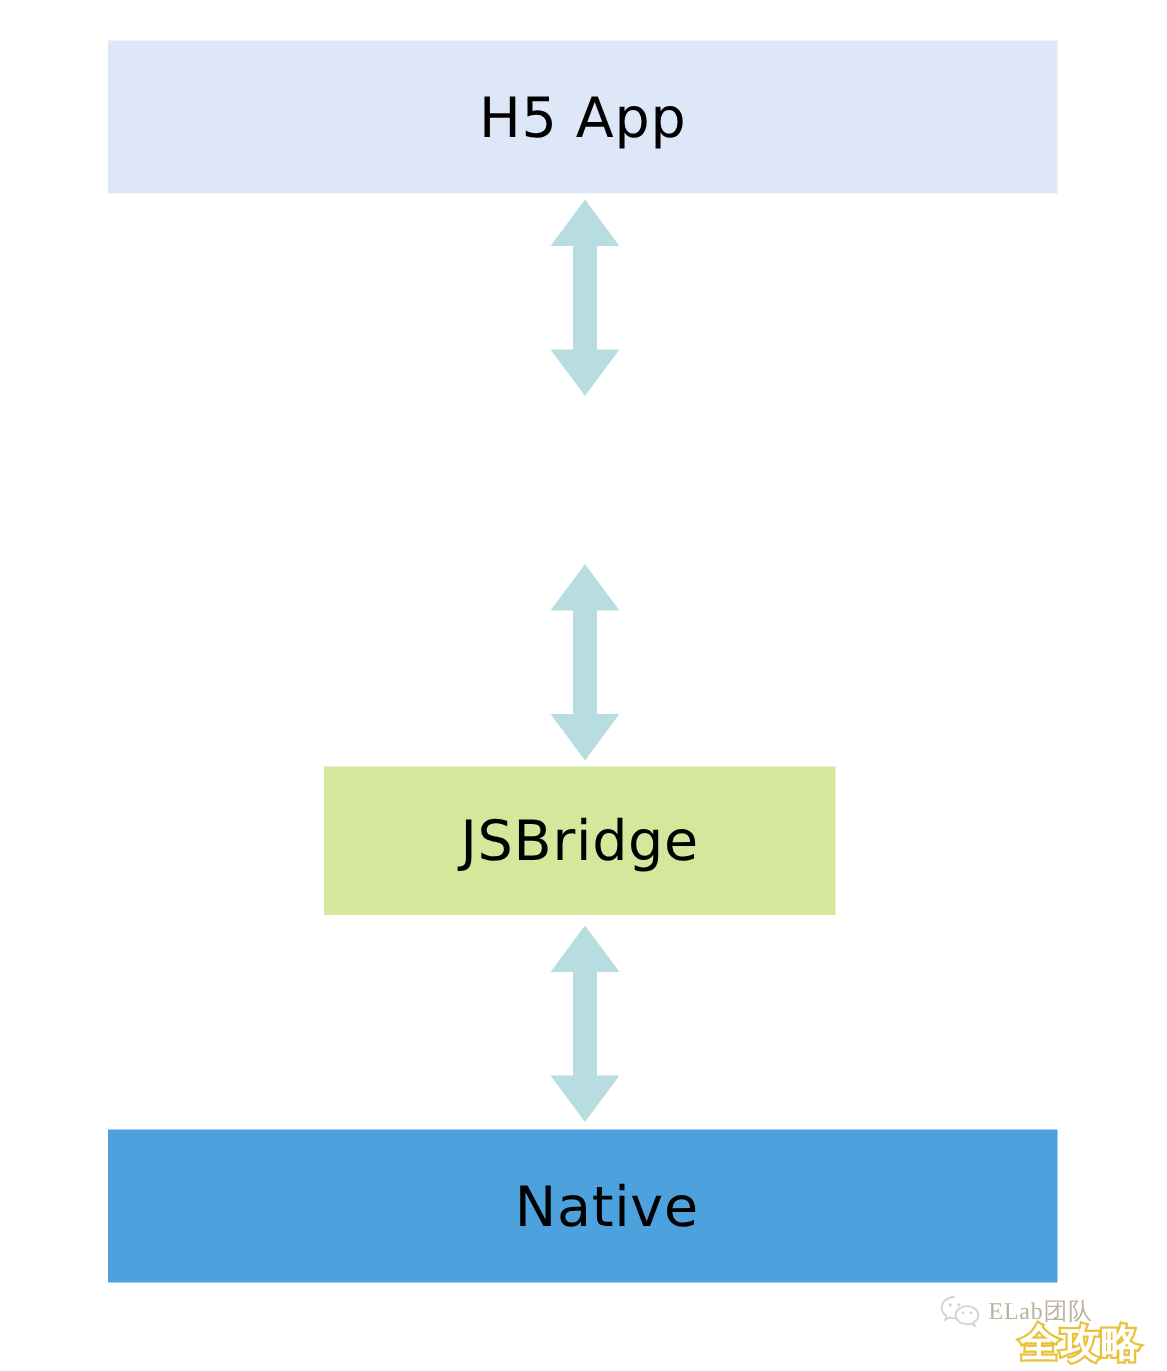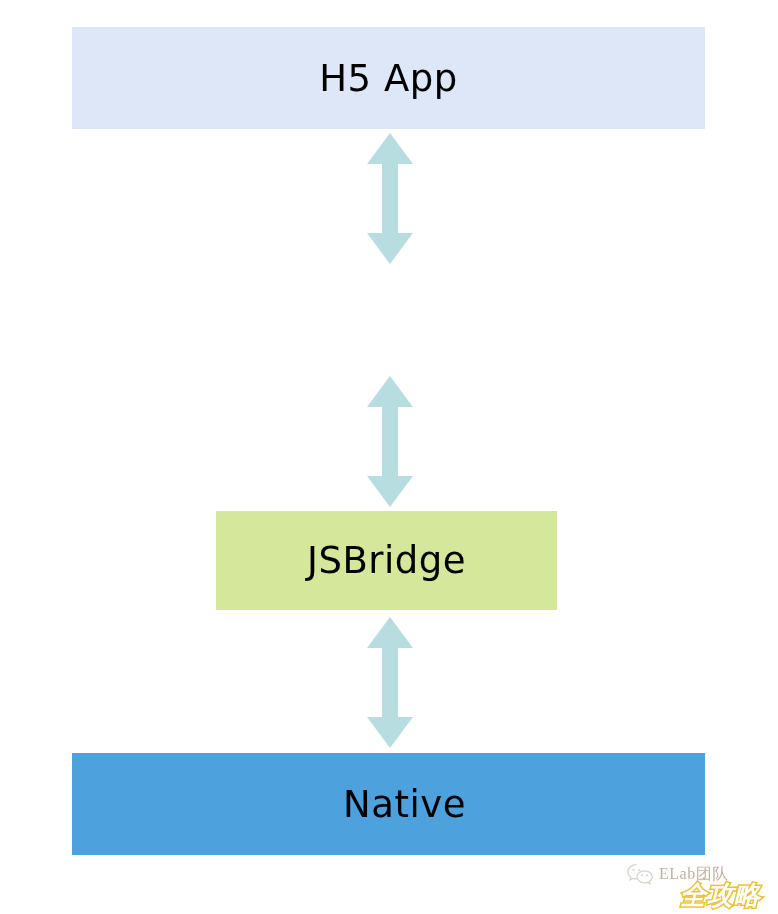--- a/index.html
+++ b/index.html
@@ -138,17 +138,17 @@
             <circle cx="8.6" cy="8.4" r="1.25"></circle>
             <circle cx="15.2" cy="8.4" r="1.25"></circle>
             <circle cx="18.3" cy="14.4" r="1.05"></circle>
             <circle cx="24.3" cy="14.4" r="1.05"></circle>
           </g>
         </svg>
       </span>
       <span class="wm-brand" style="color: rgb(168, 152, 128);">ELab团队</span>
     </div>
     <div class="wm-row wm-bottom">
-      <span class="wm-slogan" style="color: rgb(255, 255, 255); font-style: italic; -webkit-text-stroke-color: rgb(232, 194, 58);">全攻略</span>
+      <span class="wm-slogan" style="color: rgb(255, 255, 255); -webkit-text-stroke-color: rgb(232, 194, 58);">全攻略</span>
     </div>
   </div>
 
 </div>
 
 </body></html>

